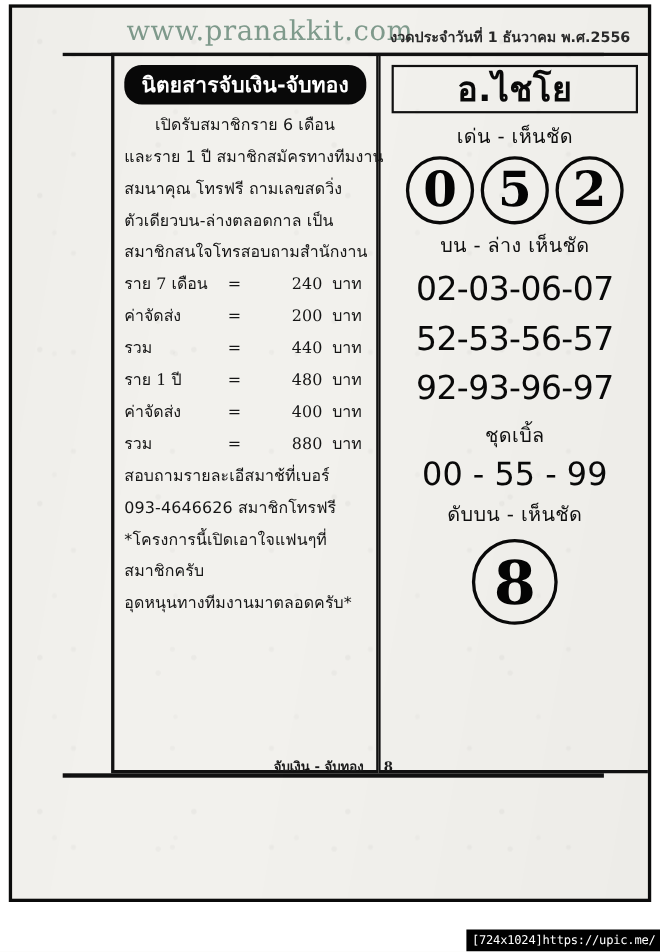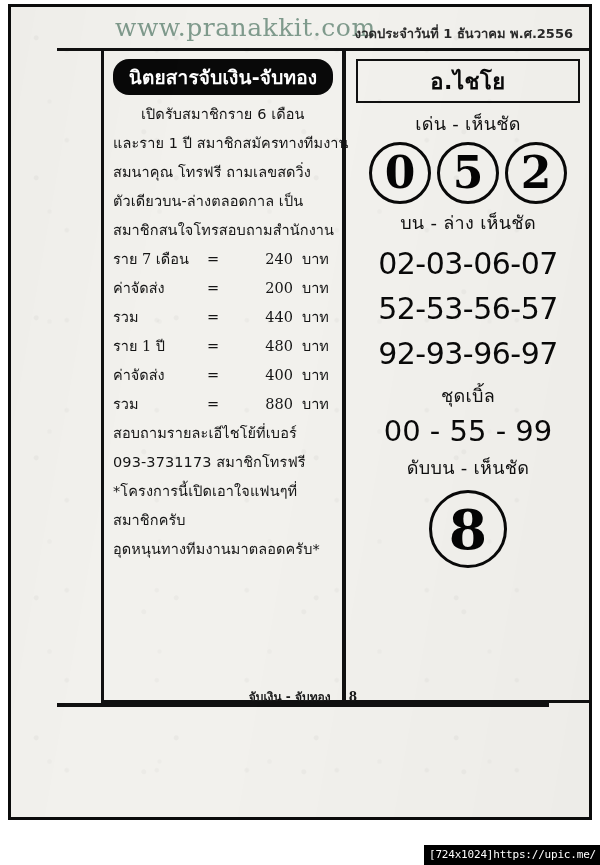--- a/index.html
+++ b/index.html
@@ -149,21 +149,21 @@
   
   .guru-box {
     border: 2px solid #111;
     height: 44px;
     display: flex;
     align-items: center;
     justify-content: center;
     margin: 2px 2px 6px 2px;
   }
   .guru-name {
-    font-size: 22px;
+    font-size: 31px;
     font-weight: 700;
     color: #0a0a0a;
     letter-spacing: .5px;
   }
 
   .sec-label {
     font-size: 18px;
     color: #101010;
     margin: 4px 0 4px 0;
     letter-spacing: .3px;
@@ -315,22 +315,22 @@
           <span class="pv">400</span>
           <span class="pu">บาท</span>
         </div>
         <div class="price-row">
           <span class="pl">รวม</span>
           <span class="eq">=</span>
           <span class="pv">880</span>
           <span class="pu">บาท</span>
         </div>
 
-        <div class="body-line">สอบถามรายละเอีไชโย้ที่เบอร์</div>
-        <div class="body-line">093-3731173 สมาชิกโทรฟรี</div>
+        <div class="body-line">สอบถามรายละเอีสมาช้ที่เบอร์</div>
+        <div class="body-line">093-4646626 สมาชิกโทรฟรี</div>
         <div class="body-line">*โครงการนี้เปิดเอาใจแฟนๆที่</div>
         <div class="body-line">สมาชิกครับ</div>
         <div class="body-line">อุดหนุนทางทีมงานมาตลอดครับ*</div>
       </div>
 
       <div class="col-right">
 
         <div class="guru-box">
           <span class="guru-name">อ.ไชโย</span>
         </div>

